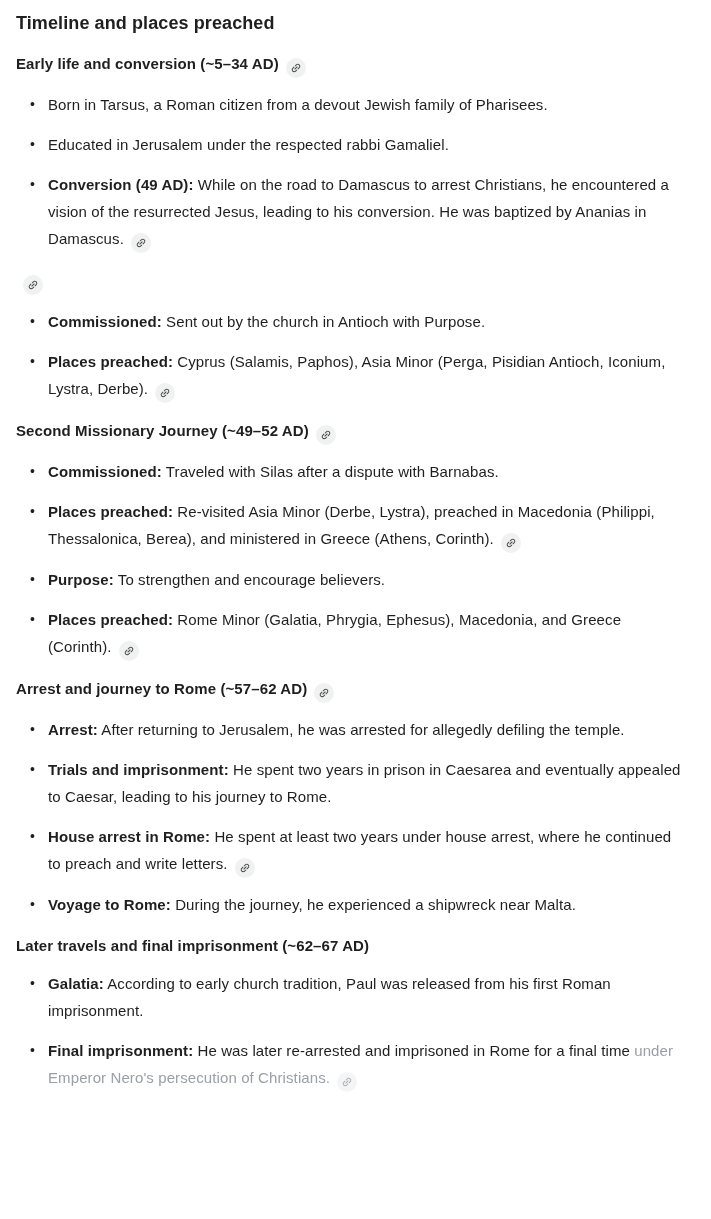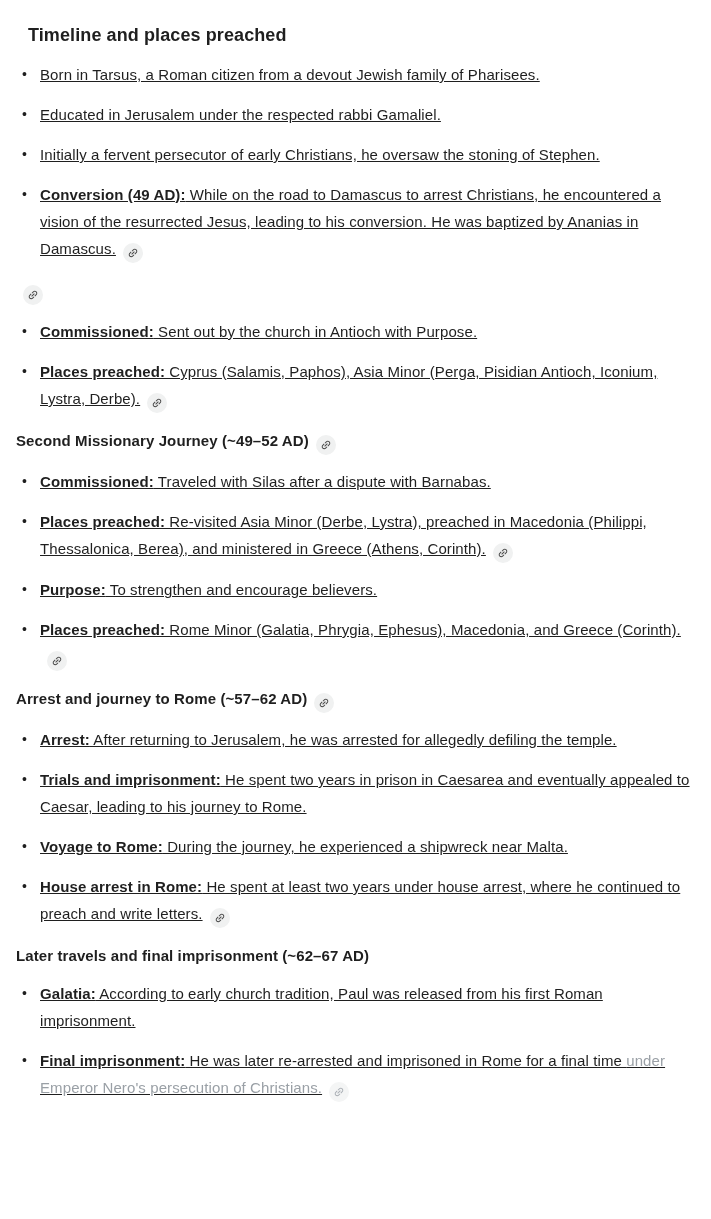--- a/index.html
+++ b/index.html
@@ -11,35 +11,34 @@
   }
   .page {
     padding: 10px 18px 14px 16px;
     box-sizing: border-box;
     width: 711px;
   }
   .page-title {
     font-size: 18px;
     font-weight: 700;
     line-height: 26px;
-    margin: 12px;
+    margin: 0;
     letter-spacing: 0.1px;
   }
   .section-heading {
     font-size: 15px;
     font-weight: 700;
     line-height: 22px;
     margin: 17px 0 0 0;
     letter-spacing: 0.1px;
   }
   ul.bullets {
     list-style: none;
-    margin: 0;
+    margin: 8px;
     padding: 0;
-    text-decoration: underline;
   }
   ul.bullets li {
     position: relative;
     margin: 13px 0 0 0;
     padding-left: 24px;
     font-size: 15px;
     line-height: 27px;
     letter-spacing: 0.1px;
   }
   ul.bullets li::before {
@@ -70,24 +69,28 @@
     color: #a9aeb4;
   }
   .chip svg { display: block; }
 </style>
 </head>
 <body>
 
 <div class="page">
   <h1 class="page-title">Timeline and places preached</h1>
   <div id="sections">
+      <h2 class="section-heading"><span>Early life and conversion (~5–34 AD)</span><span class="chip">
+          <svg viewBox="0 0 24 24" width="12" height="12">
+            <path fill="currentColor" transform="rotate(-45 12 12)" d="M3.9 12c0-1.71 1.39-3.1 3.1-3.1h4V7H7c-2.76 0-5 2.24-5 5s2.24 5 5 5h4v-1.9H7c-1.71 0-3.1-1.39-3.1-3.1zM8 13h8v-2H8v2zm9-6h-4v1.9h4c1.71 0 3.1 1.39 3.1 3.1s-1.39 3.1-3.1 3.1h-4V17h4c2.76 0 5-2.24 5-5s-2.24-5-5-5z"></path>
+          </svg>
+        </span></h2>
       <ul class="bullets">
         <li><span>Born in Tarsus, a Roman citizen from a devout Jewish family of Pharisees.</span></li>
         <li><span>Educated in Jerusalem under the respected rabbi Gamaliel.</span></li>
-        <li><span>Initially a fervent persecutor of early Christians, he oversaw the stoning of Stephen.</span></li>
         <li><span class="b">Conversion (49 AD):</span><span> While on the road to Damascus to arrest Christians, he encountered a vision of the resurrected Jesus, leading to his conversion. He was baptized by Ananias in Damascus.</span><span class="chip">
             <svg viewBox="0 0 24 24" width="12" height="12">
               <path fill="currentColor" transform="rotate(-45 12 12)" d="M3.9 12c0-1.71 1.39-3.1 3.1-3.1h4V7H7c-2.76 0-5 2.24-5 5s2.24 5 5 5h4v-1.9H7c-1.71 0-3.1-1.39-3.1-3.1zM8 13h8v-2H8v2zm9-6h-4v1.9h4c1.71 0 3.1 1.39 3.1 3.1s-1.39 3.1-3.1 3.1h-4V17h4c2.76 0 5-2.24 5-5s-2.24-5-5-5z"></path>
             </svg>
           </span></li>
       </ul>
       <h2 class="section-heading"><span class="chip">
           <svg viewBox="0 0 24 24" width="12" height="12">
             <path fill="currentColor" transform="rotate(-45 12 12)" d="M3.9 12c0-1.71 1.39-3.1 3.1-3.1h4V7H7c-2.76 0-5 2.24-5 5s2.24 5 5 5h4v-1.9H7c-1.71 0-3.1-1.39-3.1-3.1zM8 13h8v-2H8v2zm9-6h-4v1.9h4c1.71 0 3.1 1.39 3.1 3.1s-1.39 3.1-3.1 3.1h-4V17h4c2.76 0 5-2.24 5-5s-2.24-5-5-5z"></path>
           </svg>
@@ -122,26 +125,26 @@
           </span></li>
       </ul>
       <h2 class="section-heading"><span>Arrest and journey to Rome (~57–62 AD)</span><span class="chip">
           <svg viewBox="0 0 24 24" width="12" height="12">
             <path fill="currentColor" transform="rotate(-45 12 12)" d="M3.9 12c0-1.71 1.39-3.1 3.1-3.1h4V7H7c-2.76 0-5 2.24-5 5s2.24 5 5 5h4v-1.9H7c-1.71 0-3.1-1.39-3.1-3.1zM8 13h8v-2H8v2zm9-6h-4v1.9h4c1.71 0 3.1 1.39 3.1 3.1s-1.39 3.1-3.1 3.1h-4V17h4c2.76 0 5-2.24 5-5s-2.24-5-5-5z"></path>
           </svg>
         </span></h2>
       <ul class="bullets">
         <li><span class="b">Arrest:</span><span> After returning to Jerusalem, he was arrested for allegedly defiling the temple.</span></li>
         <li><span class="b">Trials and imprisonment:</span><span> He spent two years in prison in Caesarea and eventually appealed to Caesar, leading to his journey to Rome.</span></li>
-        <li><span class="b">Voyage to Rome:</span><span> During the journey, he experienced a shipwreck near Malta.</span></li>
         <li><span class="b">House arrest in Rome:</span><span> He spent at least two years under house arrest, where he continued to preach and write letters.</span><span class="chip">
             <svg viewBox="0 0 24 24" width="12" height="12">
               <path fill="currentColor" transform="rotate(-45 12 12)" d="M3.9 12c0-1.71 1.39-3.1 3.1-3.1h4V7H7c-2.76 0-5 2.24-5 5s2.24 5 5 5h4v-1.9H7c-1.71 0-3.1-1.39-3.1-3.1zM8 13h8v-2H8v2zm9-6h-4v1.9h4c1.71 0 3.1 1.39 3.1 3.1s-1.39 3.1-3.1 3.1h-4V17h4c2.76 0 5-2.24 5-5s-2.24-5-5-5z"></path>
             </svg>
           </span></li>
+        <li><span class="b">Voyage to Rome:</span><span> During the journey, he experienced a shipwreck near Malta.</span></li>
       </ul>
       <h2 class="section-heading"><span>Later travels and final imprisonment (~62–67 AD)</span></h2>
       <ul class="bullets">
         <li><span class="b">Galatia:</span><span> According to early church tradition, Paul was released from his first Roman imprisonment.</span></li>
         <li><span class="b">Final imprisonment:</span><span> He was later re-arrested and imprisoned in Rome for a final time </span><span class="muted">under Emperor Nero's persecution of Christians.</span><span class="chip chip-muted">
             <svg viewBox="0 0 24 24" width="12" height="12">
               <path fill="currentColor" transform="rotate(-45 12 12)" d="M3.9 12c0-1.71 1.39-3.1 3.1-3.1h4V7H7c-2.76 0-5 2.24-5 5s2.24 5 5 5h4v-1.9H7c-1.71 0-3.1-1.39-3.1-3.1zM8 13h8v-2H8v2zm9-6h-4v1.9h4c1.71 0 3.1 1.39 3.1 3.1s-1.39 3.1-3.1 3.1h-4V17h4c2.76 0 5-2.24 5-5s-2.24-5-5-5z"></path>
             </svg>
           </span></li>
       </ul>

